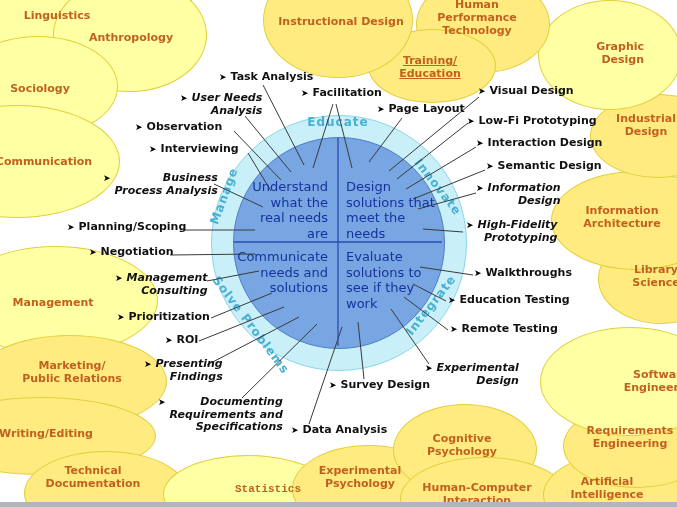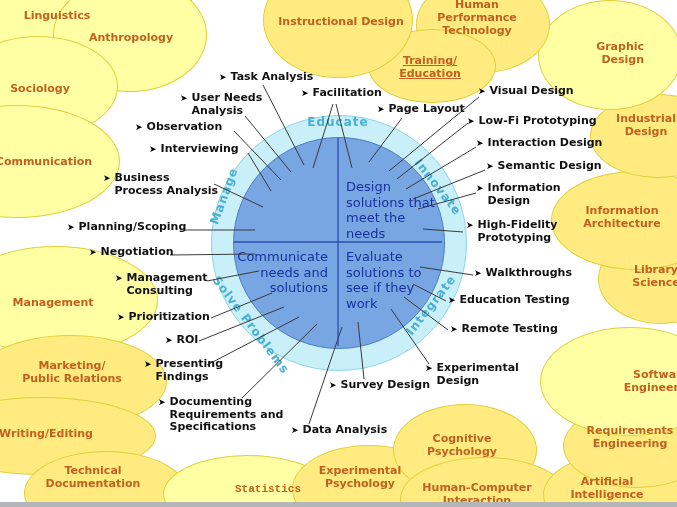--- a/index.html
+++ b/index.html
@@ -20,21 +20,21 @@
   .ring-word{position:absolute;z-index:22;color:#49b0d4;font-weight:bold;font-size:12px;
              letter-spacing:1px;white-space:nowrap;}
   .quad{position:absolute;z-index:35;color:#16329e;font-size:13px;line-height:15.5px;
         white-space:pre-line;}
   .q-right{text-align:right;}
   .q-left{text-align:left;}
   
   .skill{position:absolute;z-index:40;display:flex;align-items:flex-start;gap:4px;
          color:#111;font-size:11px;font-weight:bold;line-height:12.5px;}
   .skill .txt{white-space:pre-line;}
-  .skill.center .txt{text-align:left;}
+  .skill.center .txt{text-align:right;font-style:italic;}
   .arrow{font-size:9px;line-height:12.5px;color:#000;}
   svg.lines{position:absolute;left:0;top:0;z-index:30;pointer-events:none;}
   .bottom-bar{position:absolute;left:0;bottom:0;width:677px;height:5px;background:#b2b6ba;z-index:50;}
 </style>
 </head>
 <body>
 
 <div id="canvas">
 
   <div class="ellipse pale" style="left:-62px;top:-58px;width:252px;height:118px;"></div>
@@ -135,20 +135,24 @@
       <line x1="214" y1="184" x2="263" y2="207"></line>
       <line x1="248" y1="153" x2="271" y2="191"></line>
       <line x1="234" y1="131" x2="281" y2="180"></line>
     </g>
     <g stroke="#2a4cb0" stroke-width="1.3">
       <line x1="338" y1="138" x2="338" y2="346"></line>
       <line x1="234" y1="242" x2="442" y2="242"></line>
     </g>
   </svg>
 
+  <div class="quad q-right" style="left:210px;top:179px;width:118px;">Understand
+what the
+real needs
+are</div>
   <div class="quad q-left" style="left:346px;top:179px;width:120px;">Design
 solutions that
 meet the
 needs</div>
   <div class="quad q-right" style="left:208px;top:249px;width:120px;">Communicate
 needs and
 solutions</div>
   <div class="quad q-left" style="left:346px;top:249px;width:110px;">Evaluate
 solutions to
 see if they

